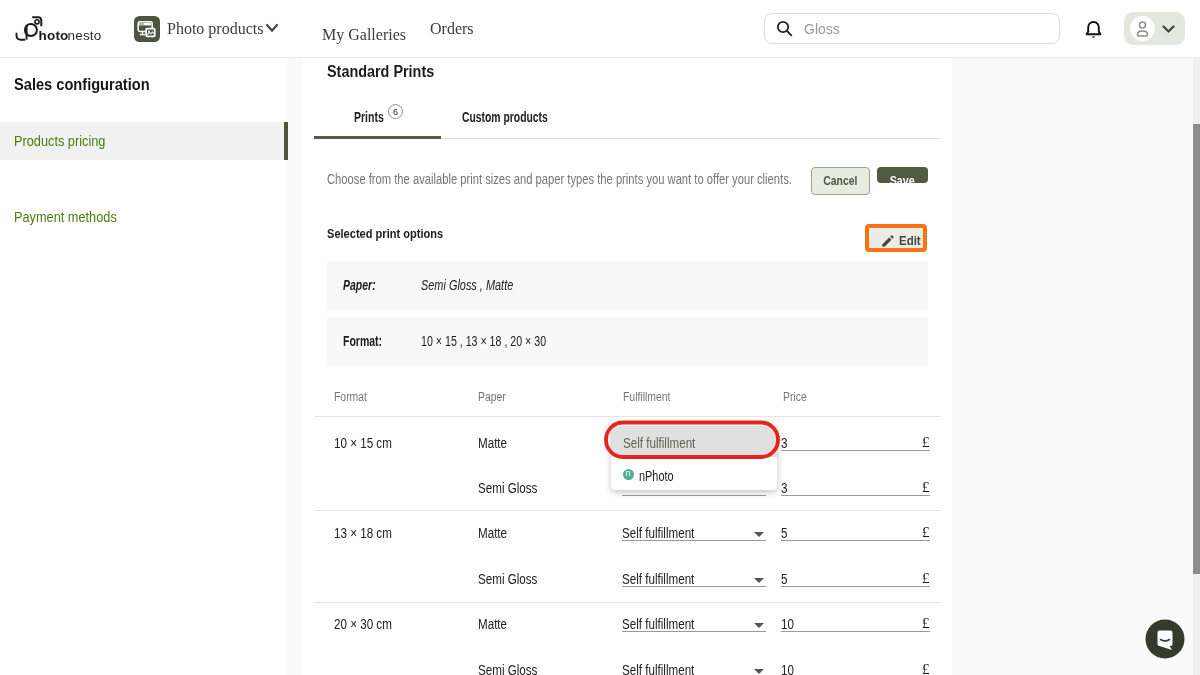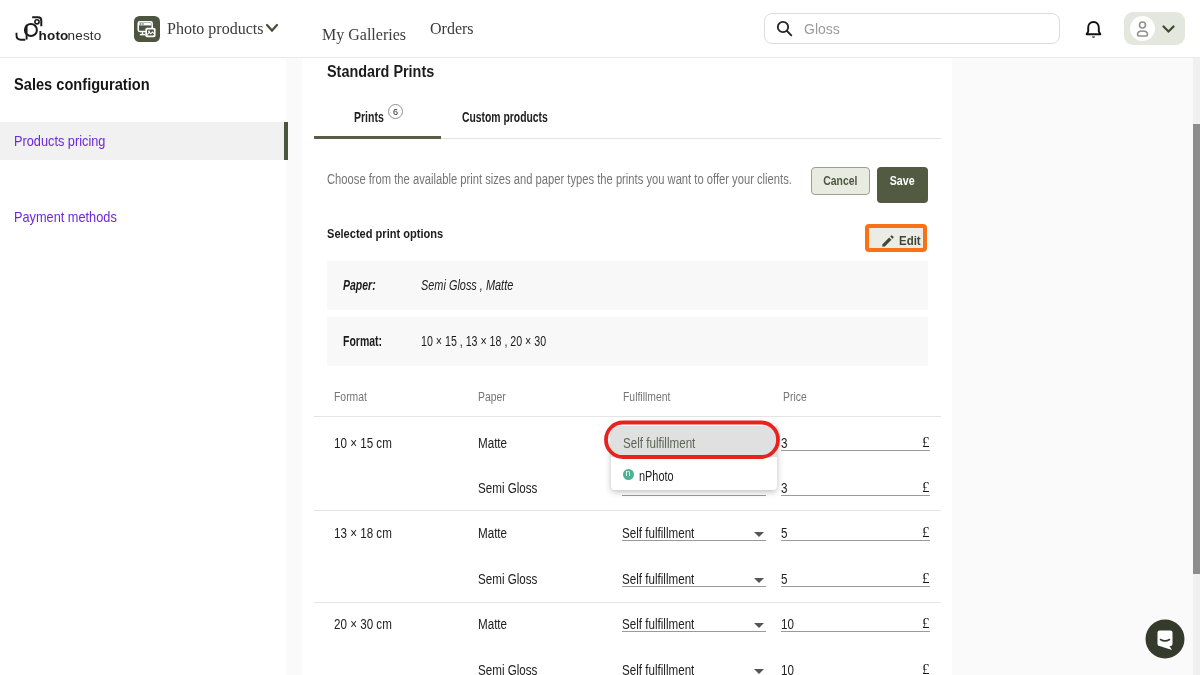--- a/index.html
+++ b/index.html
@@ -6,21 +6,21 @@
   html,body { width:1200px; height:675px; overflow:hidden; background:#fafafa;
     font-family:"Liberation Sans", sans-serif; }
   .abs { position:absolute; }
   
   #topbar { position:absolute; left:0; top:0; width:1200px; height:58px; background:#fff;
     border-bottom:1px solid #ebe9e4; z-index:5; }
   .serifnav { font-family:"Liberation Serif", serif; font-size:16px; color:#3c3c3c; }
   
   #sidebar { position:absolute; left:0; top:58px; width:286px; height:617px; background:#fff; }
   .sideitem { position:absolute; left:0; width:286px; height:38px; line-height:38px;
-    padding-left:14px; font-size:15px; color:#6d28d9; }
+    padding-left:14px; font-size:15px; color:#4d7c0f; }
   .sideitem span { display:inline-block; transform:scaleX(.85); transform-origin:0 50%; white-space:nowrap; }
   
   #card { position:absolute; left:302px; top:58px; width:650px; height:617px; background:#fff; }
   .hdrcell { position:absolute; font-size:13px; color:#757575; transform:scaleX(.8); transform-origin:0 0; white-space:nowrap; }
   .cell { position:absolute; font-size:14px; color:#212121; transform:scaleX(.83); transform-origin:0 0; white-space:nowrap; }
   .uline { position:absolute; height:1px; background:#9a9a9a; }
   .divider { position:absolute; left:12px; width:627px; height:1px; background:#e4e4e4; }
   .pound { position:absolute; font-family:"Liberation Serif", serif; font-size:15px; color:#1a1a1a; }
   .selarrow { position:absolute; width:0; height:0; border-left:5px solid transparent;
     border-right:5px solid transparent; border-top:5px solid #555; }
@@ -98,21 +98,21 @@
   <div class="abs" style="left:25px; top:5px; font-size:16px; font-weight:bold; color:#1c1c1c; transform:scaleX(.9); transform-origin:0 0;">Standard Prints</div>
 
   <div class="abs" style="left:52px; top:51px; font-size:14px; font-weight:bold; color:#212121; transform:scaleX(.75); transform-origin:0 0;">Prints</div>
   <div class="abs" style="left:86px; top:46px; width:15px; height:15px; border:1px solid #8f8f8f; border-radius:50%; font-size:9px; color:#212121; text-align:center; line-height:15px;">6</div>
   <div class="abs" style="left:160px; top:51px; font-size:14px; font-weight:bold; color:#212121; transform:scaleX(.74); transform-origin:0 0;">Custom products</div>
   <div class="abs" style="left:12px; top:80px; width:627px; height:1px; background:#e3e3e3;"></div>
   <div class="abs" style="left:12px; top:78px; width:127px; height:3px; background:#565e48;"></div>
 
   <div class="abs" style="left:25px; top:113px; font-size:14px; color:#757575; transform:scaleX(.8); transform-origin:0 0; white-space:nowrap;">Choose from the available print sizes and paper types the prints you want to offer your clients.</div>
   <div class="abs" style="left:509px; top:109px; width:59px; height:28px; background:#e7ebe0; border:1px solid #9aa38c; border-radius:4px; font-size:13px; font-weight:bold; color:#4d5640; text-align:center; line-height:26px;"><span style="display:inline-block; transform:scaleX(.8);">Cancel</span></div>
-  <div class="abs" style="left:575px; top:109px; width:51px; height:36px; background:#525a42; border-radius:4px; font-size:13px; font-weight:bold; color:#fff; text-align:center; line-height:28px;"><span style="display:inline-block; transform:scaleX(.82);">Save</span></div>
+  <div class="abs" style="left:575px; top:109px; width:51px; height:16px; background:#525a42; border-radius:4px; font-size:13px; font-weight:bold; color:#fff; text-align:center; line-height:28px;"><span style="display:inline-block; transform:scaleX(.82);">Save</span></div>
 
   <div class="abs" style="left:25px; top:168px; font-size:13.5px; font-weight:bold; color:#1c1c1c; transform:scaleX(.82); transform-origin:0 0; white-space:nowrap;">Selected print options</div>
   <div class="abs" style="left:563px; top:166px; width:62px; height:28px; background:#eaece5; border:4px solid #f97316; border-radius:4px;">
     <svg class="abs" style="left:12px; top:7px;" width="13" height="13" viewBox="0 0 13 13">
       <path d="M1.5 9.2 L8.2 2.5 L10.5 4.8 L3.8 11.5 L1.2 11.8 Z" fill="#424a35"></path>
       <path d="M9.2 1.5 L11.5 3.8 L12.3 3 Q13 2.3 12.3 1.6 L11.4 0.7 Q10.7 0 10 0.7 Z" fill="#424a35"></path>
     </svg>
     <div class="abs" style="left:30px; top:5px; font-size:13.5px; font-weight:bold; color:#3f4736; transform:scaleX(.85); transform-origin:0 0;">Edit</div>
   </div>
 

